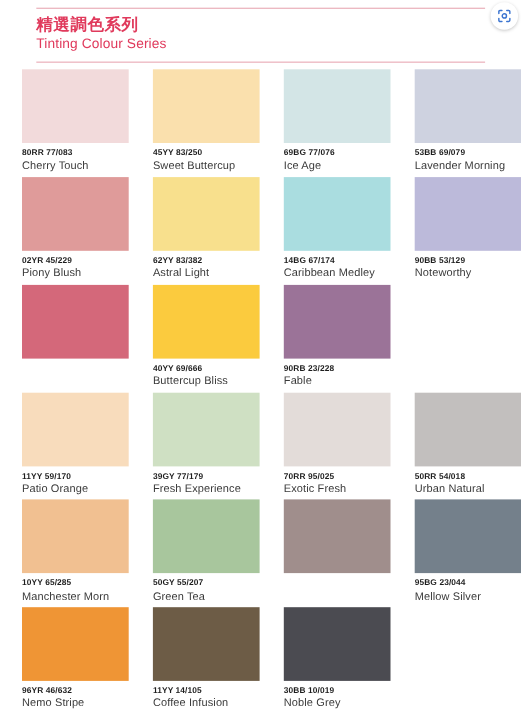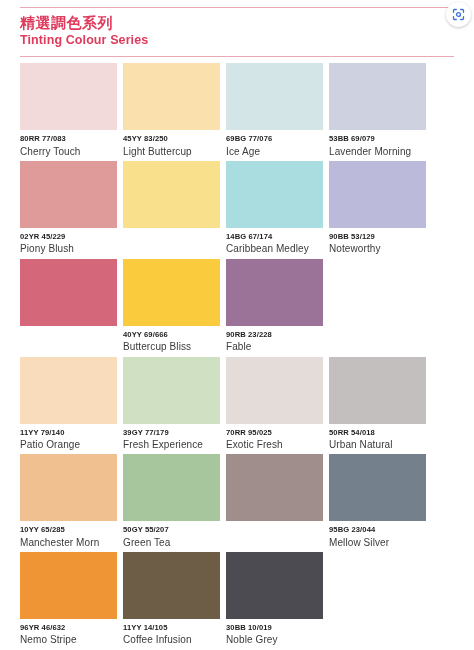--- a/index.html
+++ b/index.html
@@ -14,21 +14,21 @@
     height: 650px;
     position: relative;
     overflow: hidden;
     font-family: "Liberation Sans", "DejaVu Sans", sans-serif;
     -webkit-font-smoothing: antialiased;
   }
 
   
   #header {
     position: relative;
-    padding: 0 20px;
+    padding: 0 33px;
   }
   .rule-top {
     height: 1px;
     background: #e8a9b4;
     margin: 7px 0 0 0;
   }
   .rule-bottom {
     height: 1px;
     background: #e8a9b4;
     margin-top: 6px;
@@ -39,21 +39,21 @@
   #title-cn {
     font-size: 15px;
     font-weight: bold;
     color: #e03a5c;
     line-height: 1.18;
     letter-spacing: 0.5px;
     margin: 0;
   }
   #title-en {
     font-size: 12.5px;
-    font-weight: bold;
+    font-weight: normal;
     color: #e03a5c;
     line-height: 1.25;
     letter-spacing: 0.1px;
     margin: 1px 0 0 0;
   }
 
   
   #scan-button {
     position: absolute;
     top: 2px;
@@ -70,21 +70,21 @@
     z-index: 20;
   }
   #scan-button svg { display: block; }
 
   
   #grid {
     padding: 6px 20px 0 20px;
   }
   .grid-row {
     display: flex;
-    gap: 6px;
+    gap: 22px;
     margin-bottom: 3px;
   }
   .swatch-cell {
     width: 97px;
     flex: 0 0 97px;
   }
   .swatch-chip {
     width: 100%;
     height: 67px;
   }
@@ -146,21 +146,21 @@
         <div class="swatch-chip" style="background: rgb(242, 218, 219);"></div>
         <div class="swatch-meta">
           <div class="swatch-code">80RR 77/083</div>
           <div class="swatch-name">Cherry Touch</div>
         </div>
       </div>
       <div class="swatch-cell">
         <div class="swatch-chip" style="background: rgb(250, 224, 173);"></div>
         <div class="swatch-meta">
           <div class="swatch-code">45YY 83/250</div>
-          <div class="swatch-name">Light Buttercup</div>
+          <div class="swatch-name">Sweet Buttercup</div>
         </div>
       </div>
       <div class="swatch-cell">
         <div class="swatch-chip" style="background: rgb(211, 229, 230);"></div>
         <div class="swatch-meta">
           <div class="swatch-code">69BG 77/076</div>
           <div class="swatch-name">Ice Age</div>
         </div>
       </div>
       <div class="swatch-cell">
@@ -174,20 +174,24 @@
     <div class="grid-row">
       <div class="swatch-cell">
         <div class="swatch-chip" style="background: rgb(223, 155, 154);"></div>
         <div class="swatch-meta">
           <div class="swatch-code">02YR 45/229</div>
           <div class="swatch-name">Piony Blush</div>
         </div>
       </div>
       <div class="swatch-cell">
         <div class="swatch-chip" style="background: rgb(248, 224, 141);"></div>
+        <div class="swatch-meta">
+          <div class="swatch-code">62YY 83/382</div>
+          <div class="swatch-name">Astral Light</div>
+        </div>
       </div>
       <div class="swatch-cell">
         <div class="swatch-chip" style="background: rgb(170, 221, 224);"></div>
         <div class="swatch-meta">
           <div class="swatch-code">14BG 67/174</div>
           <div class="swatch-name">Caribbean Medley</div>
         </div>
       </div>
       <div class="swatch-cell">
         <div class="swatch-chip" style="background: rgb(188, 186, 218);"></div>
@@ -213,21 +217,21 @@
         <div class="swatch-meta">
           <div class="swatch-code">90RB 23/228</div>
           <div class="swatch-name">Fable</div>
         </div>
       </div>
     </div>
     <div class="grid-row">
       <div class="swatch-cell">
         <div class="swatch-chip" style="background: rgb(248, 220, 188);"></div>
         <div class="swatch-meta">
-          <div class="swatch-code">11YY 79/140</div>
+          <div class="swatch-code">11YY 59/170</div>
           <div class="swatch-name">Patio Orange</div>
         </div>
       </div>
       <div class="swatch-cell">
         <div class="swatch-chip" style="background: rgb(207, 224, 195);"></div>
         <div class="swatch-meta">
           <div class="swatch-code">39GY 77/179</div>
           <div class="swatch-name">Fresh Experience</div>
         </div>
       </div>

